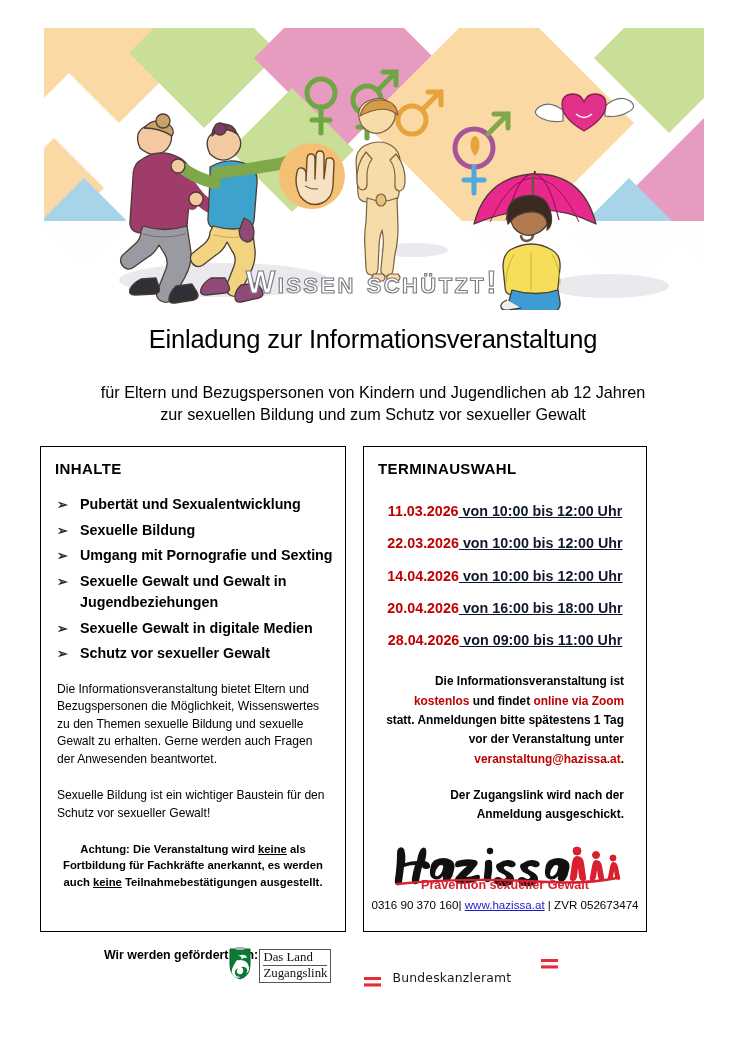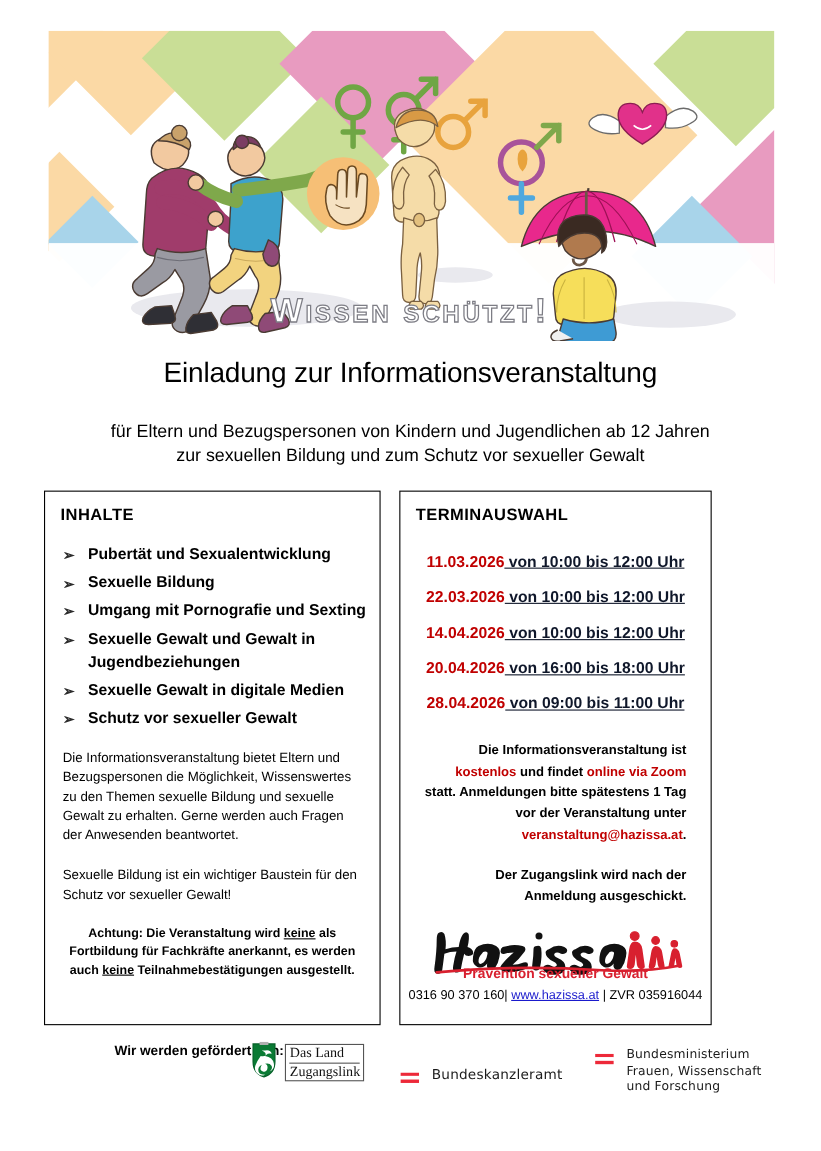--- a/index.html
+++ b/index.html
@@ -446,21 +446,21 @@
           <path d="M209 18 q5 0 6 6 l2 11 q1 4 -2 4 q-3 0 -4 -4 l-1 -7 l-1 7 q-1 4 -4 4 q-3 0 -2 -4 l2 -11 q1 -6 4 -6z" stroke="none"></path>
           <circle cx="226" cy="16" r="3"></circle>
           <path d="M226 20 q4 0 5 5 l2 10 q1 3 -2 3 q-2 0 -3 -3 l-1 -6 l-1 6 q-1 3 -3 3 q-3 0 -2 -3 l2 -10 q1 -5 3 -5z" stroke="none"></path>
           <path d="M10 42 q70 -7 150 -2 q40 2 70 -4" fill="none" stroke="#D8202F" stroke-width="2.4" stroke-linecap="round"></path>
         </g>
         <text x="118" y="47" text-anchor="middle" font-family="'Liberation Sans', sans-serif" font-size="12.6" font-weight="bold" fill="#D8202F">Prävention sexueller Gewalt</text>
       </svg>
     </div>
 
     <div class="contact">
-      <span>0316 90 370 160</span><span>| </span><span class="link">www.hazissa.at</span><span> | </span><span>ZVR 035916044</span>
+      <span>0316 90 370 160</span><span>| </span><span class="link">www.hazissa.at</span><span> | </span><span>ZVR 052673474</span>
     </div>
   </div>
 
   <div class="funded-label">Wir werden gefördert von:</div>
 
   <div class="logo-steiermark">
     <span style="display:inline-block;vertical-align:middle;margin-right:3px;">
       <svg width="24" height="33" viewBox="0 0 24 33" xmlns="http://www.w3.org/2000/svg">
         <path d="M2 2 h20 v16 q0 11 -10 14 q-10 -3 -10 -14z" fill="#0a7a34" stroke="#066029" stroke-width="1"></path>
         <path d="M8 0 h8 v3 h-8z" fill="#b0b0b0"></path>
@@ -485,20 +485,15 @@
   </div>
 
   <div class="logo-bmfwf">
     <span class="austria-flag" style="vertical-align:top;margin-top:3px;">
       <svg width="17" height="10" viewBox="0 0 17 10" xmlns="http://www.w3.org/2000/svg">
         <rect x="0" y="0" width="17" height="3.1" fill="#ED2939"></rect>
         <rect x="0" y="3.1" width="17" height="3.3" fill="#ffffff"></rect>
         <rect x="0" y="6.4" width="17" height="3.1" fill="#ED2939"></rect>
       </svg>
     </span>
-    <span class="gov-name" style="vertical-align:top;">
-      <span class="l">Bundesministerium</span>
-      <span class="l">Frauen, Wissenschaft</span>
-      <span class="l">und Forschung</span>
-    </span>
   </div>
 
 </div>
 
 </body></html>

